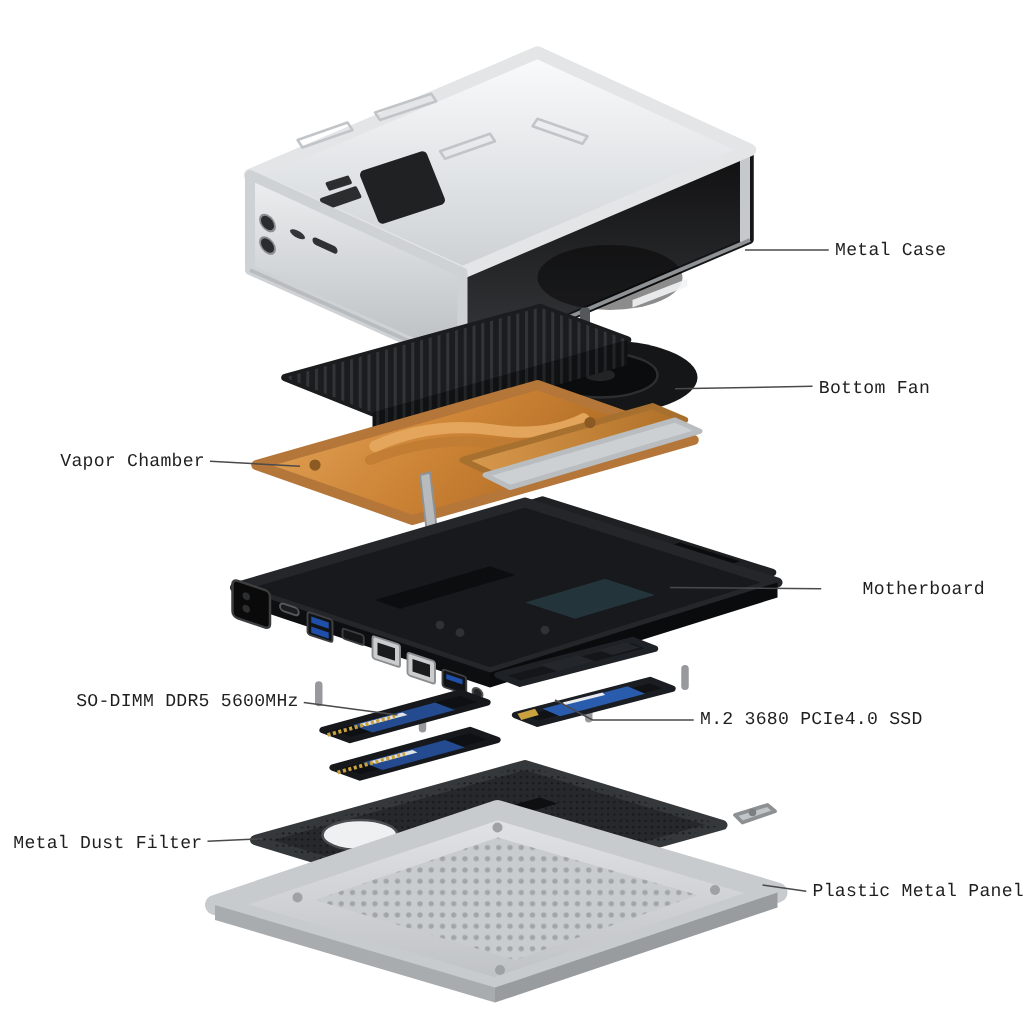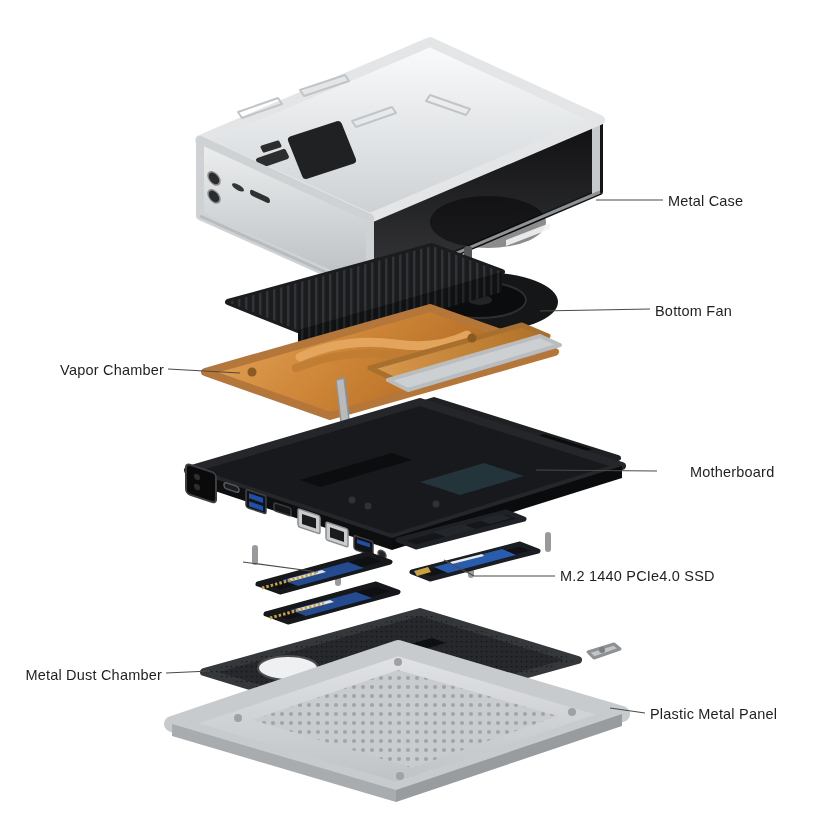--- a/index.html
+++ b/index.html
@@ -1,21 +1,21 @@
 <!DOCTYPE html>
 <html><head>
 <meta charset="utf-8">
 <style>
   html,body{margin:0;padding:0;background:#ffffff;}
   .stage{
     position:relative;
     width:823px;height:823px;
     background:#ffffff;
     overflow:hidden;
-    font-family:Liberation Sans, sans-serif;
+    font-family:Liberation Mono, monospace;
   }
   .illustration{position:absolute;left:0;top:0;}
   .label{
     position:absolute;
     font-size:14.5px;
     line-height:18px;
     color:#1f1f1f;
     white-space:nowrap;
     letter-spacing:.2px;
   }
@@ -204,17 +204,18 @@
       <polyline points="555,576 474,576 444,560"></polyline>
       <line x1="166" y1="673" x2="210" y2="671"></line>
       <line x1="610" y1="708" x2="645" y2="713"></line>
     </g>
   </svg>
 
   <div class="label" style="left:668px;top:192px">Metal Case</div>
   <div class="label" style="left:655px;top:302px">Bottom Fan</div>
   <div class="label right-align" style="right:659px;top:361px">Vapor Chamber</div>
   <div class="label" style="left:690px;top:463px">Motherboard</div>
-  <div class="label" style="left:560px;top:567px">M.2 1440 PCIe4.0 SSD</div>
-  <div class="label right-align" style="right:661px;top:666px">Metal Dust Chamber</div>
+  <div class="label right-align" style="right:584px;top:553px">SO-DIMM DDR5 5600MHz</div>
+  <div class="label" style="left:560px;top:567px">M.2 3680 PCIe4.0 SSD</div>
+  <div class="label right-align" style="right:661px;top:666px">Metal Dust Filter</div>
   <div class="label" style="left:650px;top:705px">Plastic Metal Panel</div>
 
 </div>
 
 </body></html>

